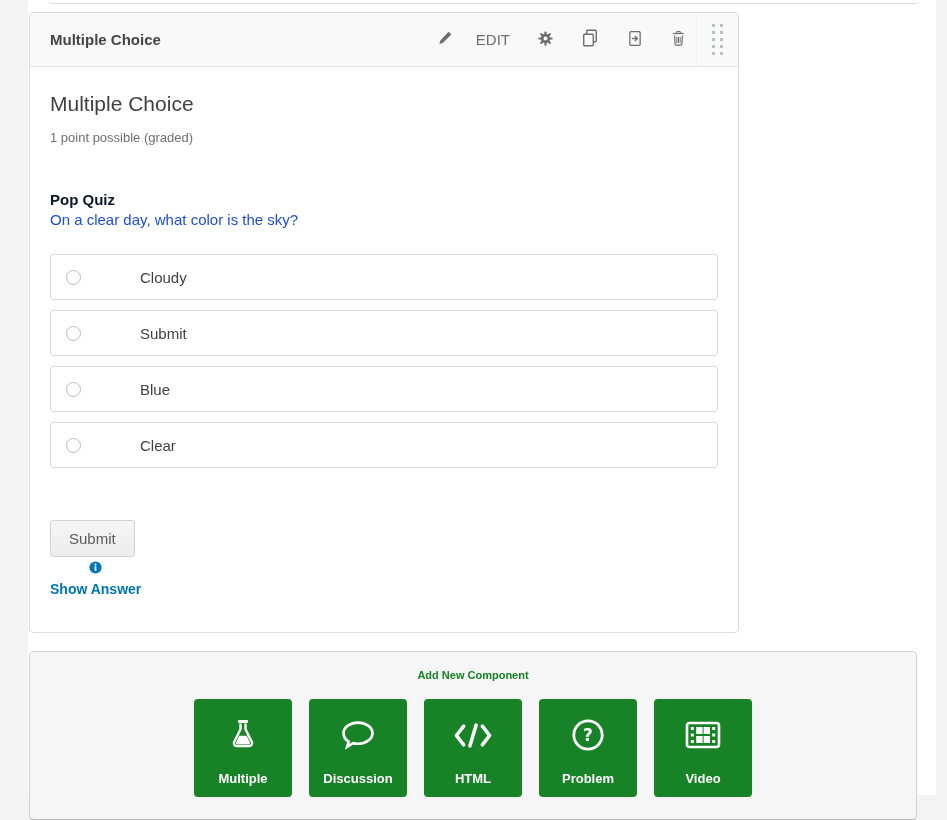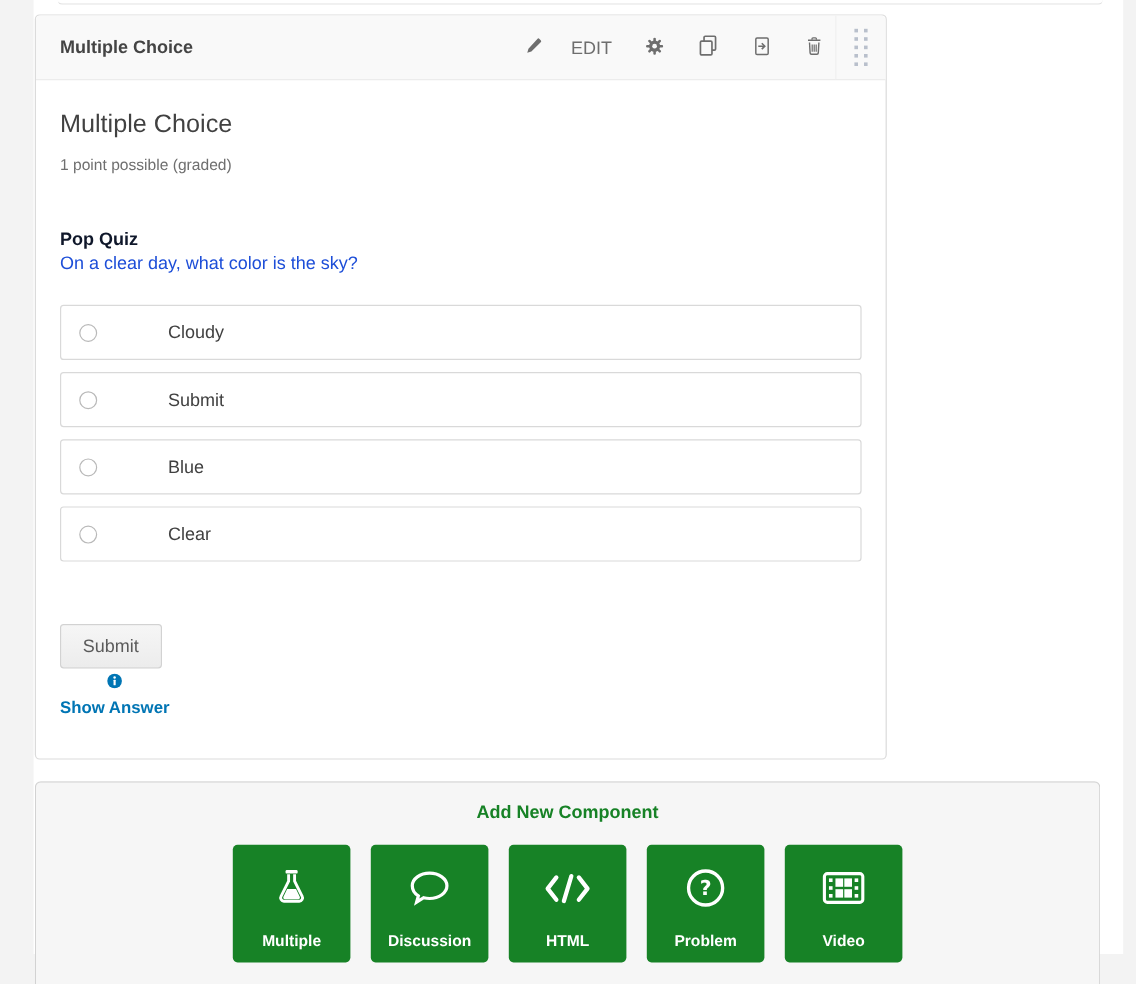--- a/index.html
+++ b/index.html
@@ -76,21 +76,21 @@
     margin-top:4px; margin-right:8px; text-decoration:none; cursor:pointer;
     background:none; border:none; font-family:inherit;justify-content:flex-end;
   }
   .show-answer-label { font-size:14px; font-weight:600; color:#0075b4; }
   
   .add-panel {
     margin-top:18px; margin-left:1px; width:888px;
     background:#f6f6f6; border:1px solid #d2d2d2; border-bottom:2px solid #bfbfbf;
     border-radius:5px; padding:17px 0 22px 0;
   }
-  .add-title { text-align:center; font-size:15px; font-weight:700; color:#178226; }
+  .add-title { text-align:center; font-size:11px; font-weight:700; color:#178226; }
   .add-btn-row { display:flex; justify-content:center; gap:17px; margin-top:18px; }
   .comp-btn {
     width:98px; height:98px; background:#178226; border:none; border-radius:4px;
     display:flex; flex-direction:column; align-items:center;
     color:#fff; cursor:pointer; font-family:inherit; padding:0;
   }
   .comp-btn .icon-wrap { flex:1; display:flex; align-items:center; justify-content:center; }
   .comp-btn .comp-label { font-size:13px; font-weight:700; margin-bottom:11px; color:#fff; }
 </style>
 </head>

